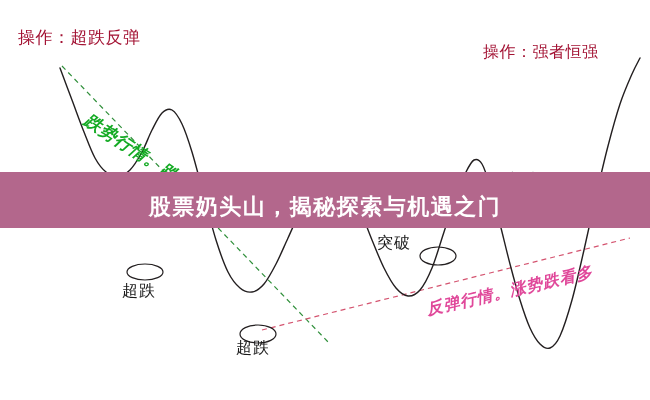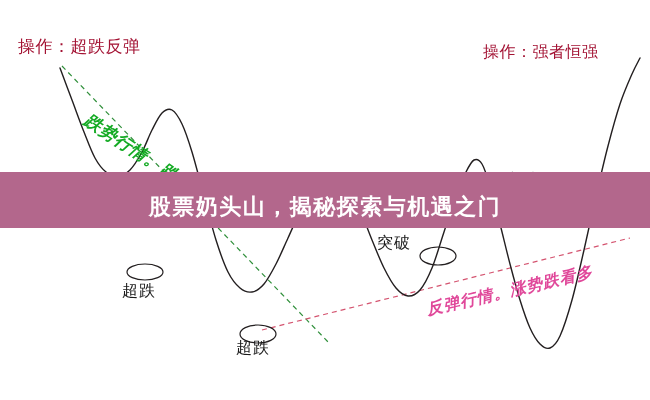--- a/index.html
+++ b/index.html
@@ -26,21 +26,21 @@
   }
   .label-text {
     position: absolute;
     white-space: nowrap;
     font-family: "Liberation Serif", "DejaVu Serif", serif;
     line-height: 1;
   }
   
   #op-left-label {
     left: 18px;
-    top: 38px;
+    top: 29px;
     font-size: 17px;
     color: #a31233;
     letter-spacing: 0.5px;
   }
   #op-right-label {
     left: 483px;
     top: 44px;
     font-size: 16px;
     color: #a31233;
     letter-spacing: 0.5px;

